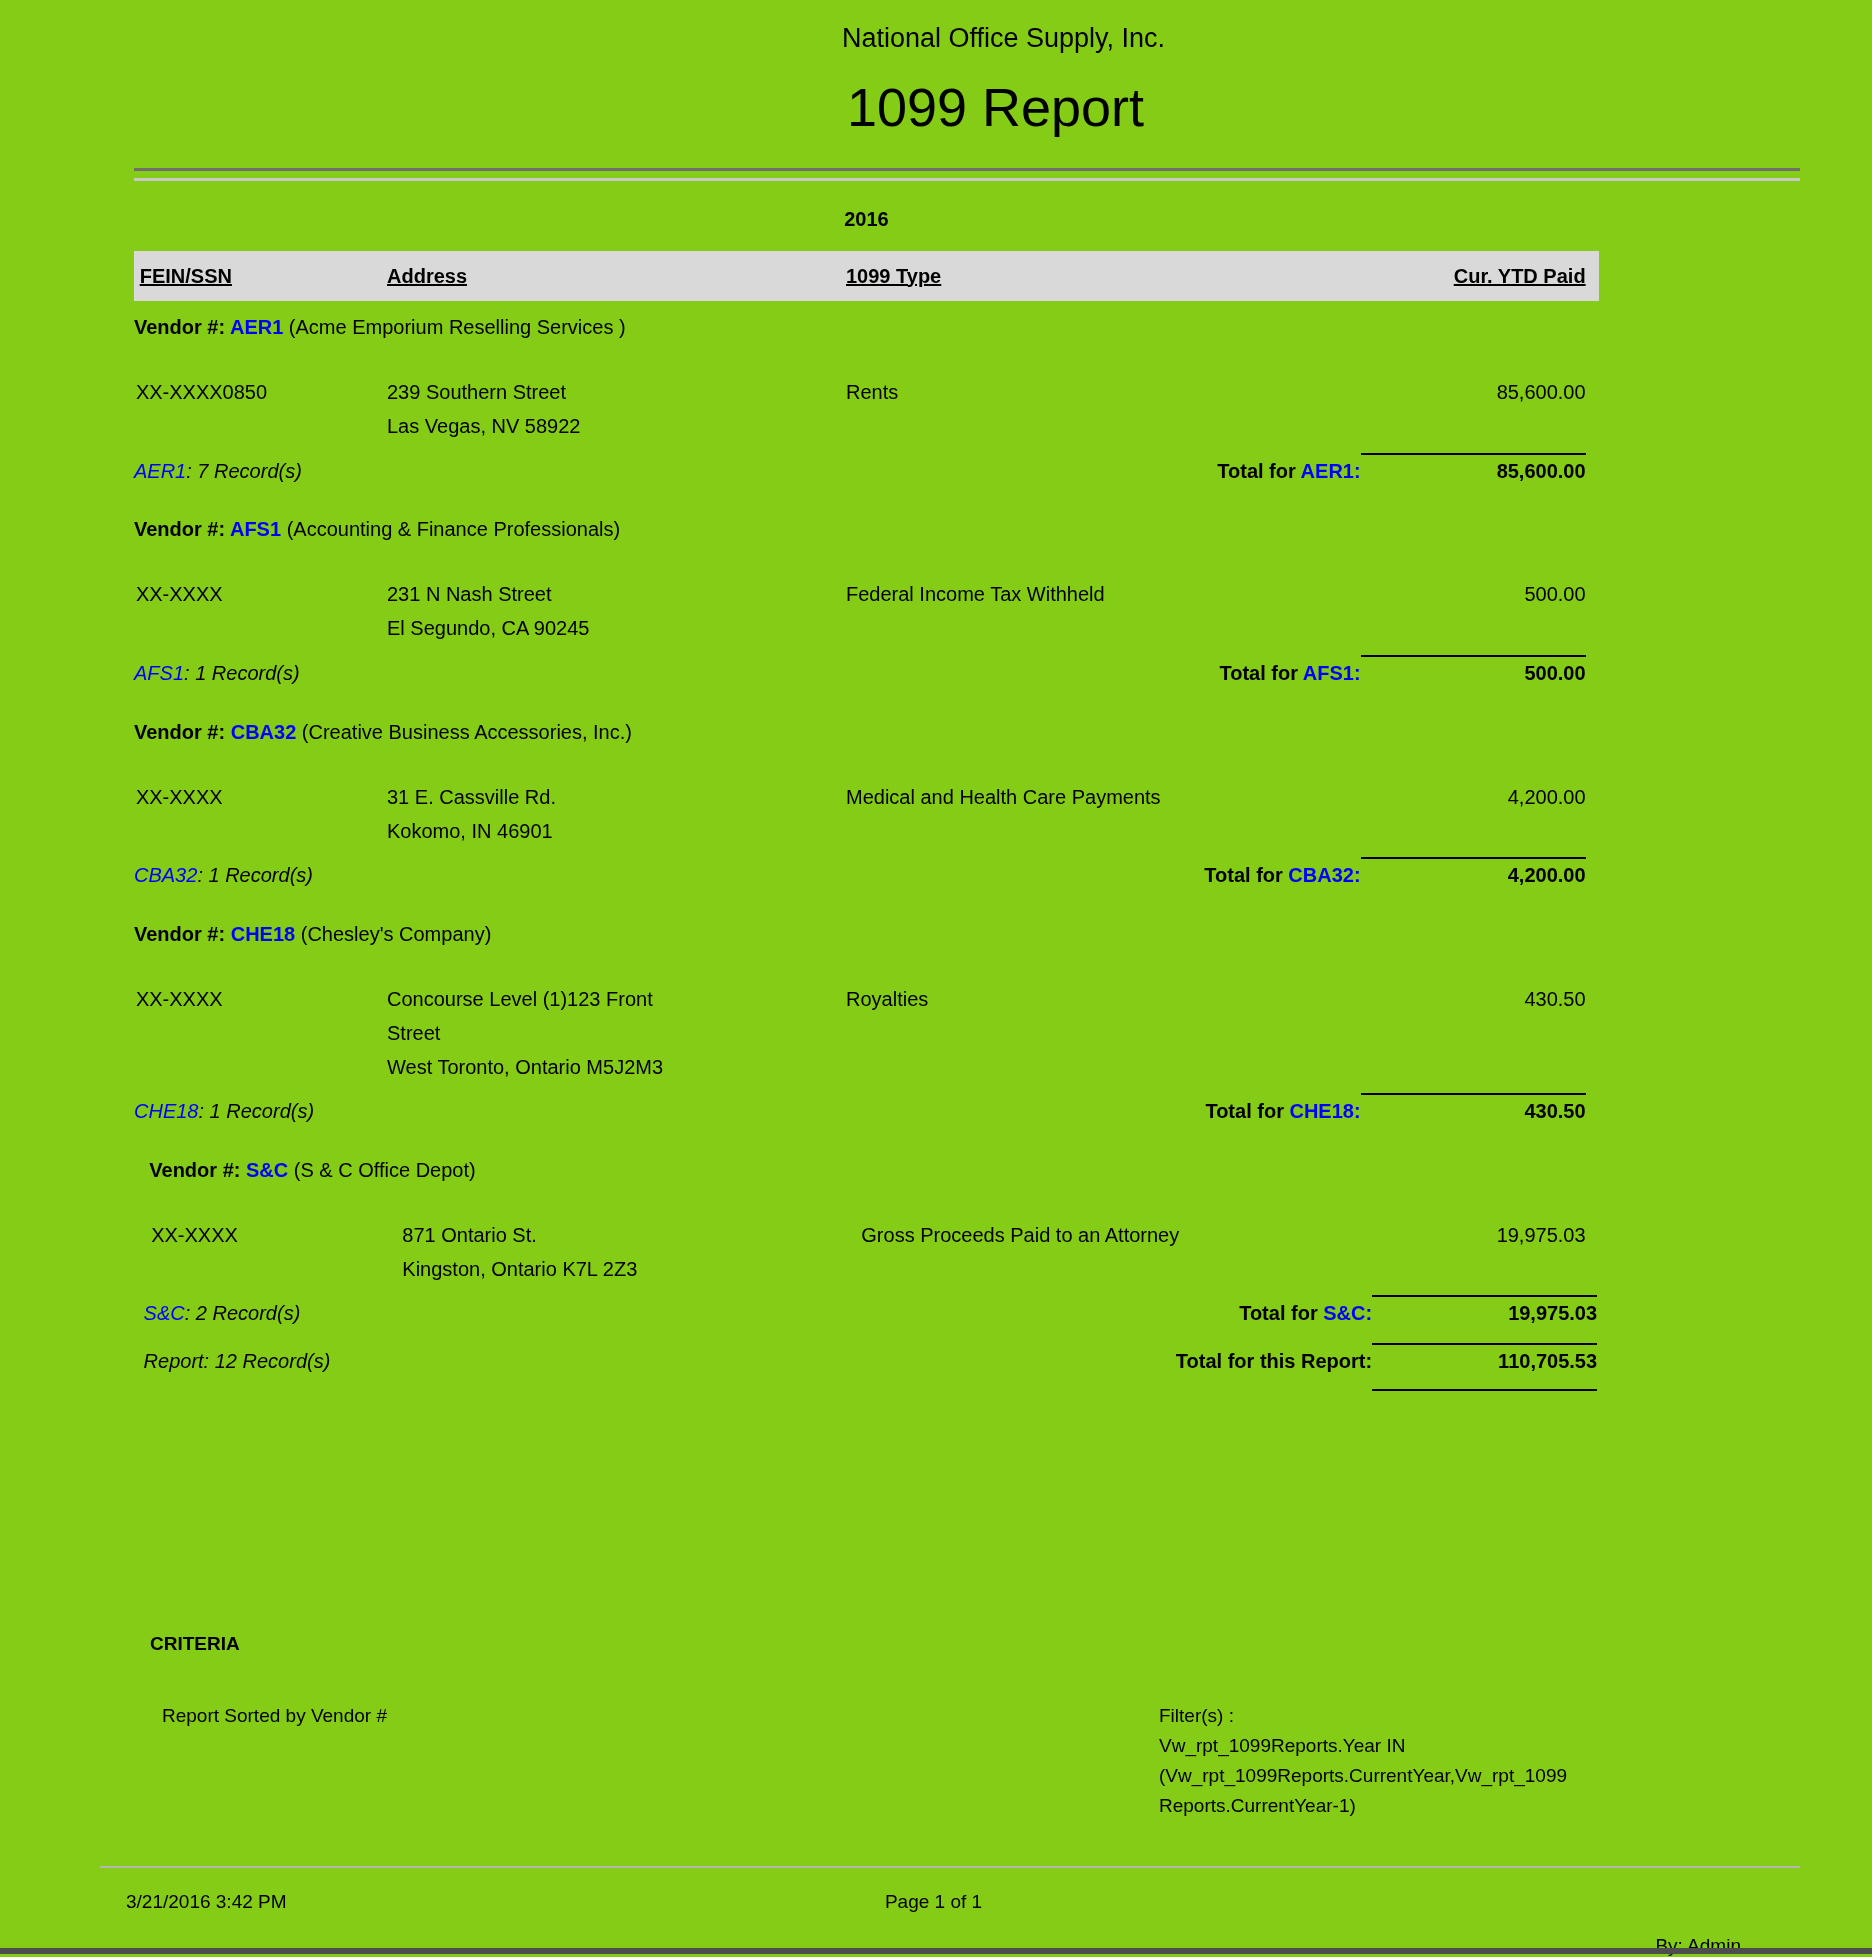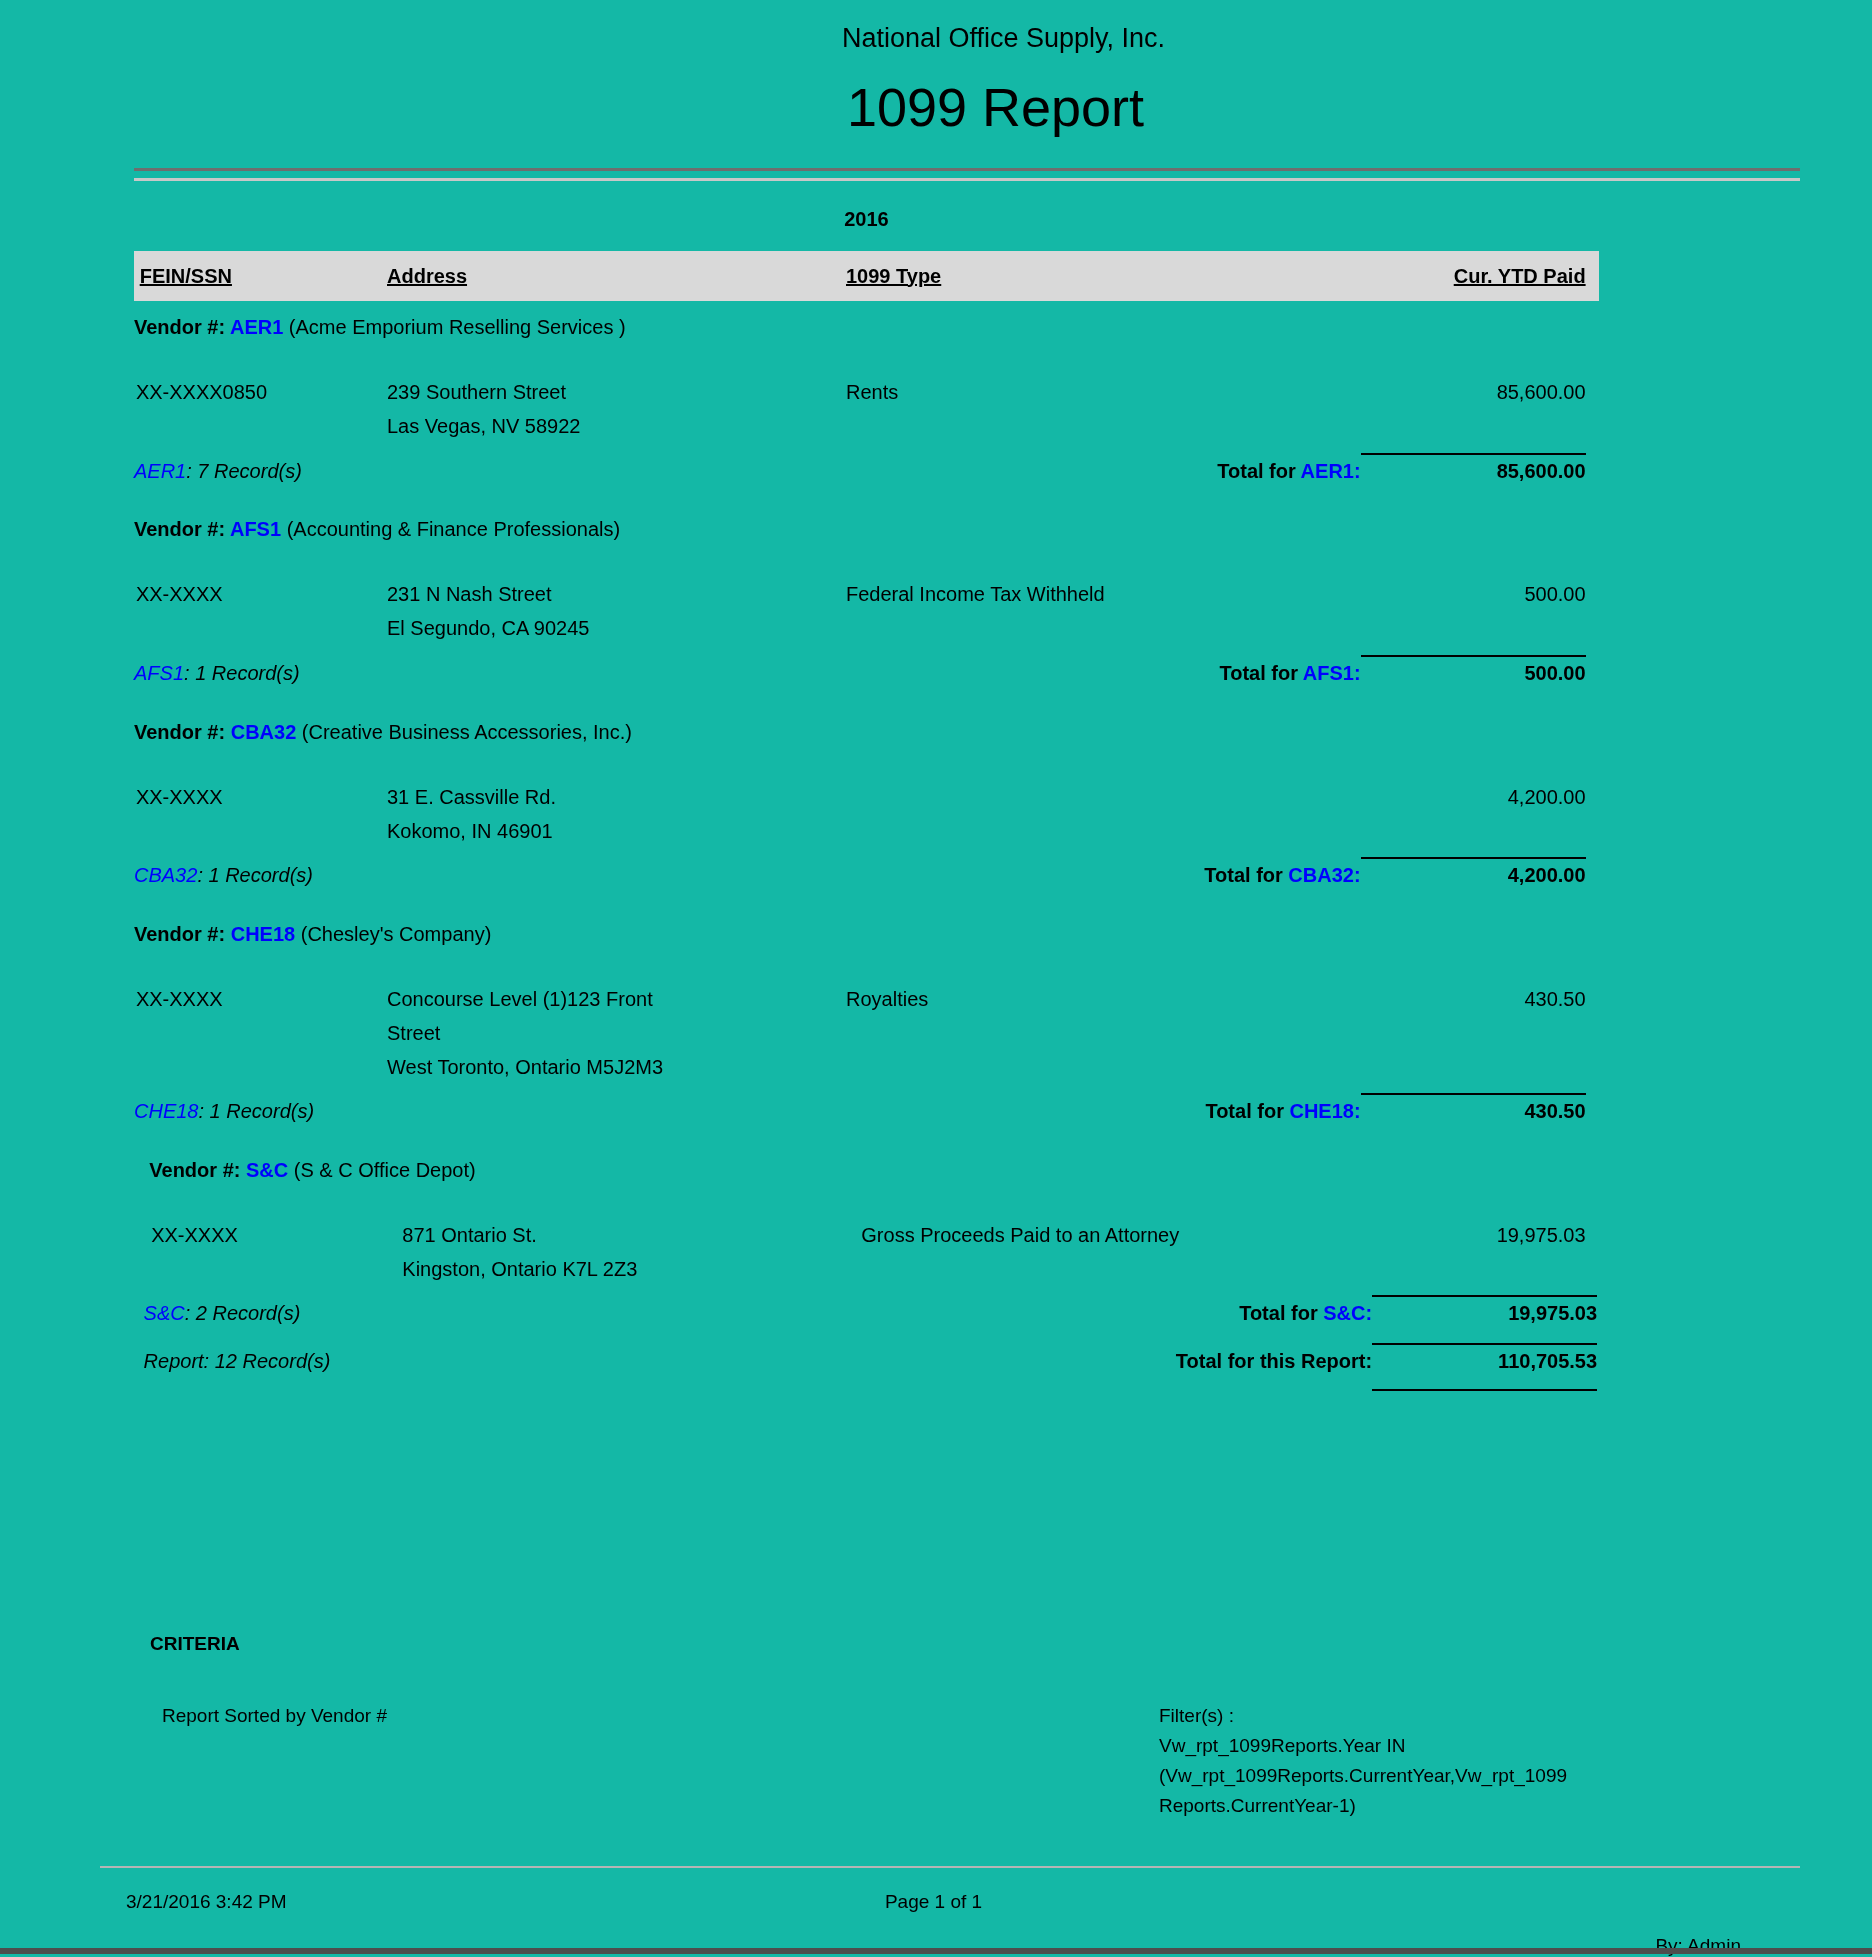--- a/index.html
+++ b/index.html
@@ -1,17 +1,17 @@
 <!DOCTYPE html>
 <html style="--blue: #0000ff; --bar: #d9d9d9;"><head>
 <meta charset="utf-8">
 <style>
   html,body{margin:0;padding:0;background:#ffffff;}
   .page{
-    position:relative;width:1873px;height:1958px;background:#14b8a6;overflow:hidden;
+    position:relative;width:1873px;height:1958px;background:#84cc16;overflow:hidden;
     font-family:"Liberation Sans","DejaVu Sans",sans-serif;color:#000;
   }
   .b{font-weight:bold}
   .i{font-style:italic}
   .blue{color:var(--blue,#0000ff)}
 
   
   .company{position:absolute;top:23px;left:134px;right:0;text-align:center;font-size:27px;}
   .report-title{position:absolute;top:76px;left:118px;right:0;text-align:center;font-size:54px;}
   .rule-dark{position:absolute;top:168px;left:134px;width:1666px;height:2.9px;background:#6e6e6e;}
@@ -145,20 +145,21 @@
   <div class="vendor-block">
     <div class="vendor-heading">
       <span class="b">Vendor #: </span><span class="b blue">CBA32</span><span> (Creative Business Accessories, Inc.)</span>
     </div>
     <div class="record-row">
       <div class="col-fein">XX-XXXX</div>
       <div class="col-address">
               <div>31 E. Cassville Rd.</div>
               <div>Kokomo, IN 46901</div>
             </div>
+      <div class="col-type">Medical and Health Care Payments</div>
       <div class="col-amount">4,200.00</div>
     </div>
     <div class="total-section">
       <div class="amount-rule"></div>
       <div class="total-row">
         <div class="records-label i">
           <span class="blue">CBA32</span><span>: 1 Record(s)</span>
         </div>
         <div class="total-label">
           <span>Total for </span><span class="blue">CBA32:</span>

